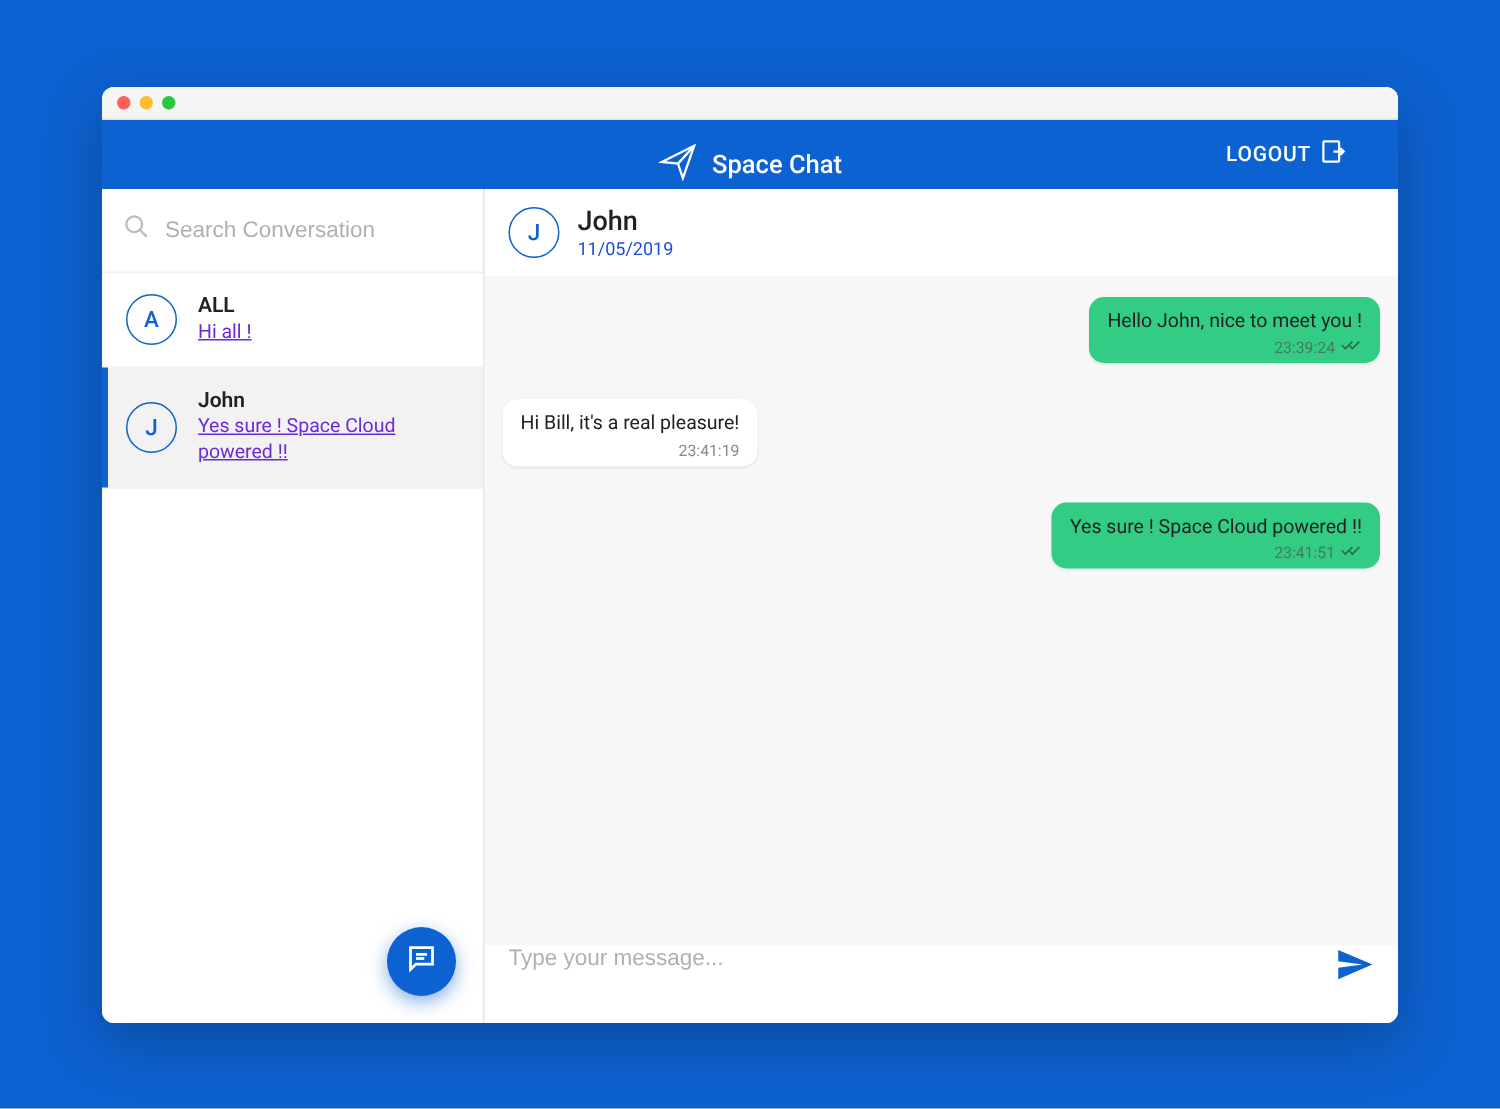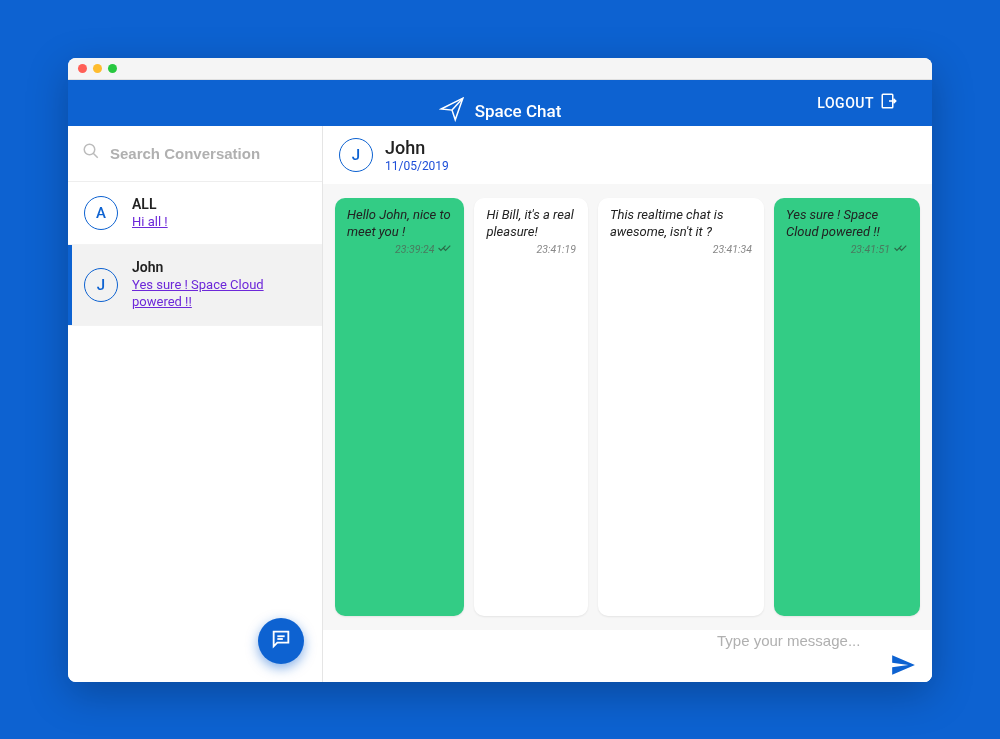--- a/index.html
+++ b/index.html
@@ -86,21 +86,20 @@
     gap: 10px;
     border-bottom: 1px solid #eee;
   }
   .search input {
     border: none;
     outline: none;
     font-size: 15px;
     color: #333;
     flex: 1;
     background: transparent;
-    font-weight: bold;
   }
   .search input::placeholder { color: #b0b0b0; }
 
   .convo-list { flex: 1; overflow: hidden; }
   .convo-item {
     display: flex;
     align-items: center;
     gap: 14px;
     padding: 14px 16px;
     cursor: pointer;
@@ -162,23 +161,22 @@
     gap: 12px;
   }
   .chat-header .name { font-size: 18px; font-weight: 500; color: #222; }
   .chat-header .date { font-size: 12px; color: #1d4ed8; margin-top: 1px; }
 
   .messages {
     flex: 1;
     padding: 14px 12px;
     overflow: auto;
     display: flex;
-    flex-direction: row;
-    gap: 10px;
-    font-style: italic;
+    flex-direction: column;
+    gap: 24px;
   }
   .msg-row { display: flex; }
   .msg-row.sent { justify-content: flex-end; }
   .bubble {
     max-width: 290px;
     padding: 8px 12px 4px 12px;
     border-radius: 10px;
     font-size: 13px;
     color: #222;
     box-shadow: 0 1px 2px rgba(0,0,0,0.08);
@@ -194,23 +192,22 @@
     font-size: 10.5px;
     color: #4a7a5f;
     margin-top: 2px;
   }
   .msg-row.received .bubble-meta { color: #888; }
 
   .composer {
     height: 52px;
     background: #fff;
     display: flex;
-    align-items: flex-end;
+    align-items: flex-start;
     padding: 0 16px;
-    flex-direction: column;
   }
   .composer input {
     flex: 1;
     border: none;
     outline: none;
     font-size: 15px;
     background: transparent;
   }
   .composer input::placeholder { color: #b0b0b0; }
   .send-btn { cursor: pointer; display:flex; align-items:center; }
@@ -310,28 +307,20 @@
             </div>
           </div>
           <div class="msg-row received">
             <div class="bubble">
               <div class="bubble-text">Hi Bill, it's a real pleasure!</div>
               <div class="bubble-meta">
                 <span>23:41:19</span>
               </div>
             </div>
           </div>
-          <div class="msg-row received">
-            <div class="bubble">
-              <div class="bubble-text">This realtime chat is awesome, isn't it ?</div>
-              <div class="bubble-meta">
-                <span>23:41:34</span>
-              </div>
-            </div>
-          </div>
           <div class="msg-row sent">
             <div class="bubble">
               <div class="bubble-text">Yes sure ! Space Cloud powered !!</div>
               <div class="bubble-meta">
                 <span>23:41:51</span>
                 <span><svg width="14" height="10" viewBox="0 0 24 16" fill="none" stroke="#2a6b48" stroke-width="2">
                     <path d="M1 8l4 4L13 4"></path>
                     <path d="M9 8l4 4L21 4"></path>
                   </svg></span>
               </div>

